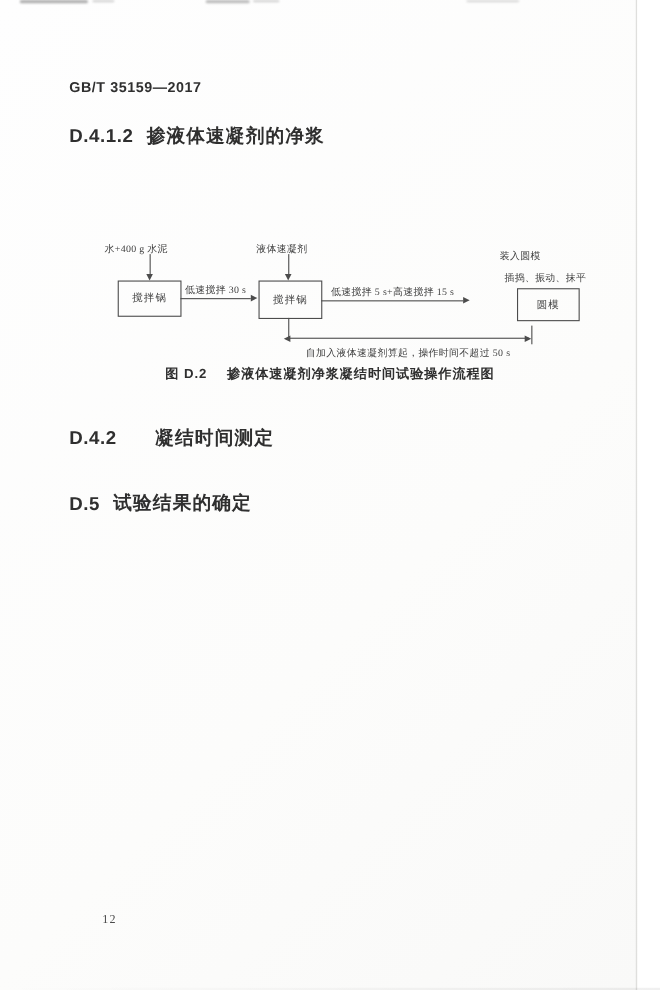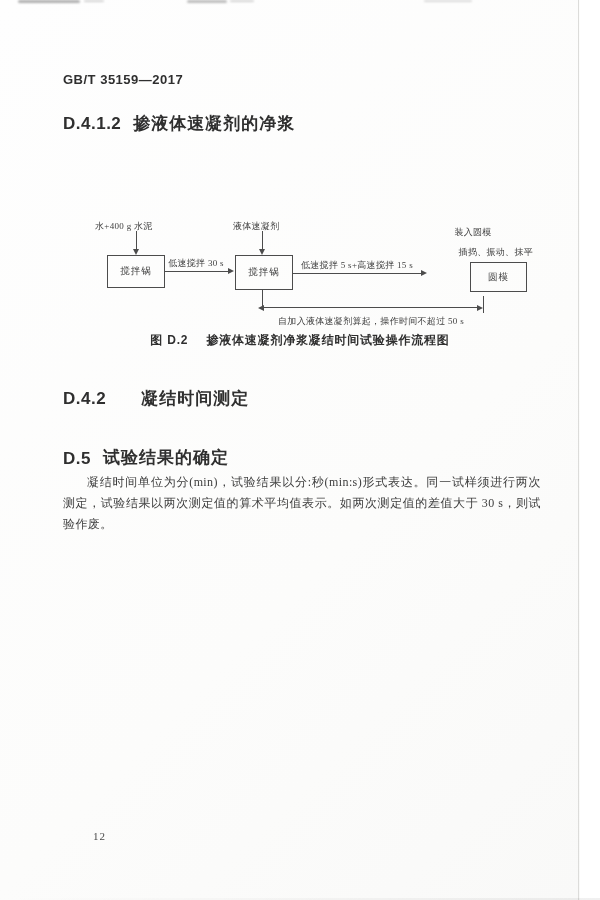--- a/index.html
+++ b/index.html
@@ -158,17 +158,16 @@
 
   <div class="heading h-d42">
     <span class="num">D.4.2</span>
     <span class="ttl">凝结时间测定</span>
   </div>
 
   <div class="heading h-d5">
     <span class="num">D.5</span>
     <span class="ttl">试验结果的确定</span>
   </div>
-  <div class="para p-d5">凝结时间单位为分(min)，试验结果以分:秒(min:s)形式表达。同一试样须进行两次测定，试验结果以两次测定值的算术平均值表示。如两次测定值的差值大于 30 s，则试验作废。</div>
 
   <div class="page-number">12</div>
 
 </div>
 
 </body></html>

